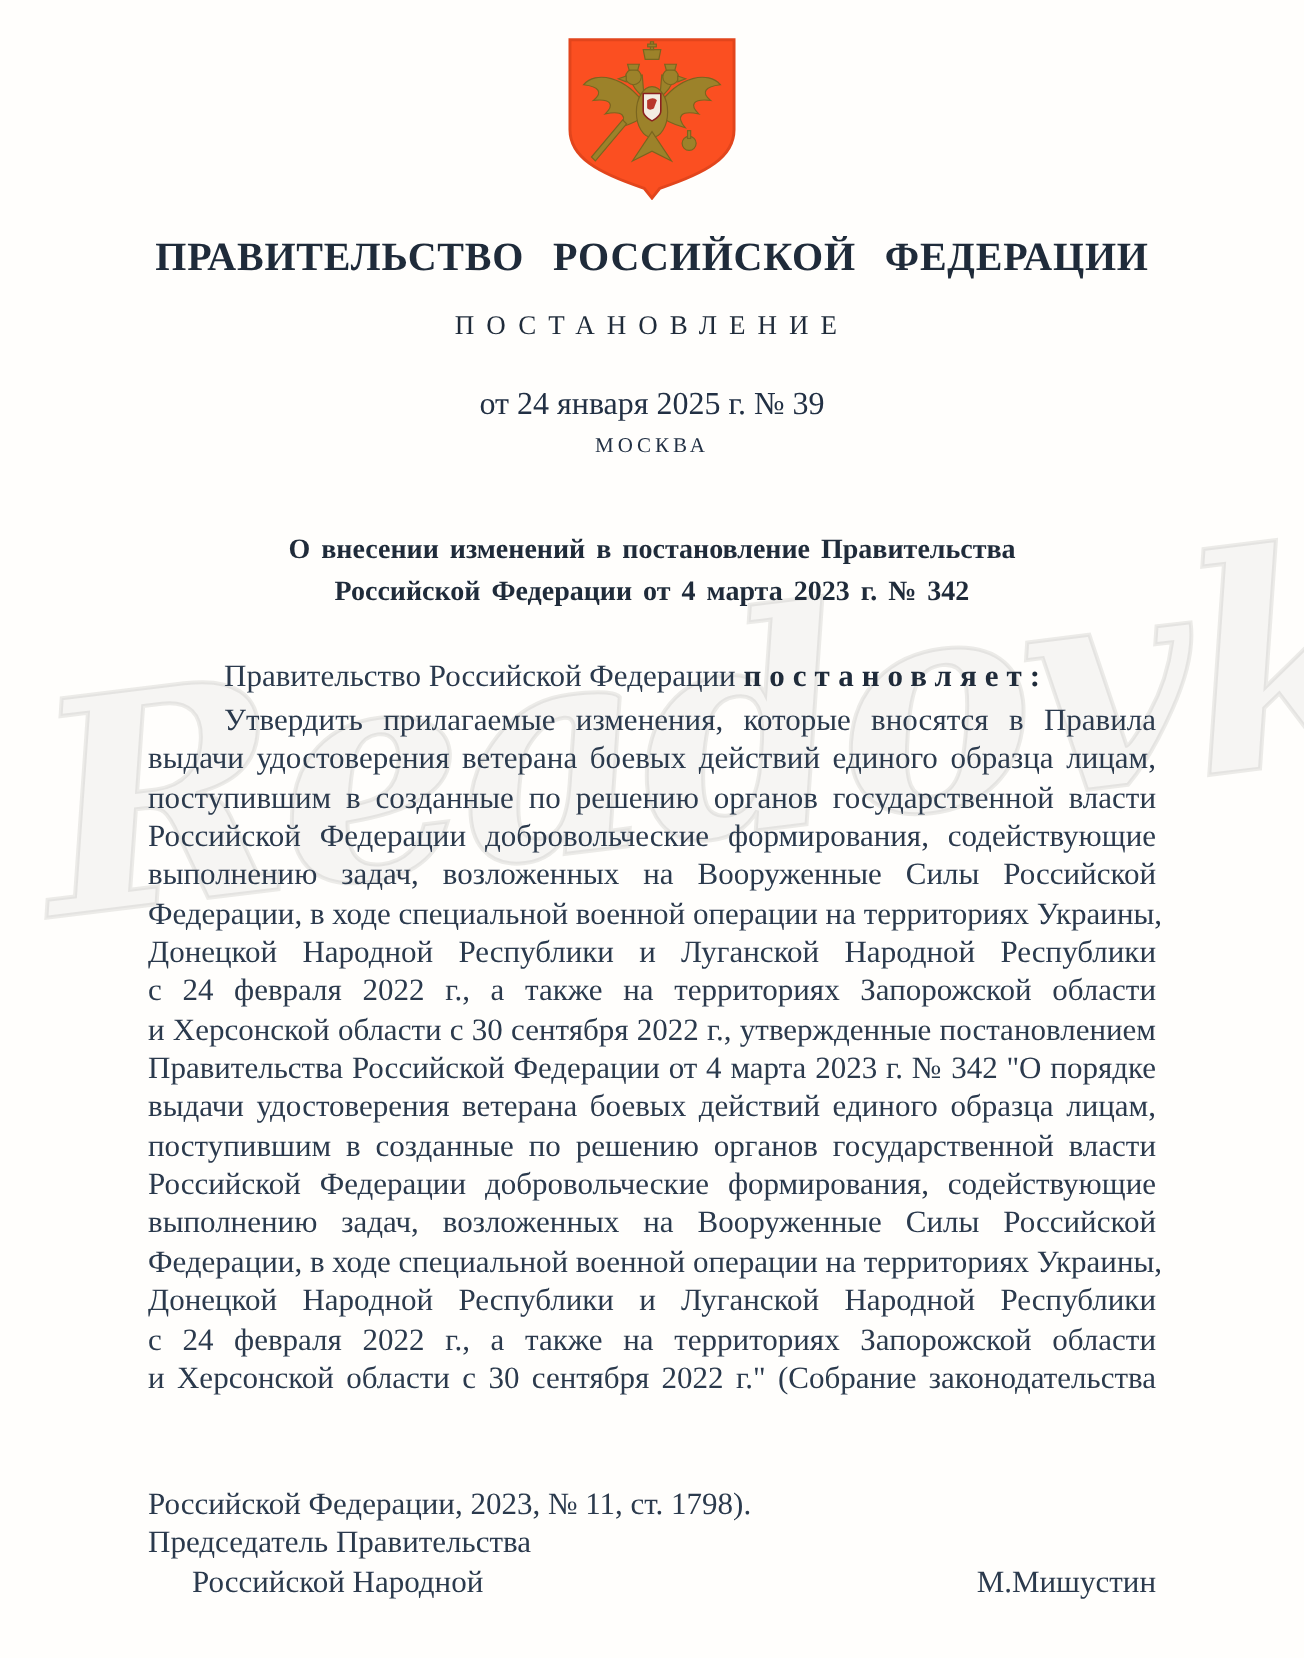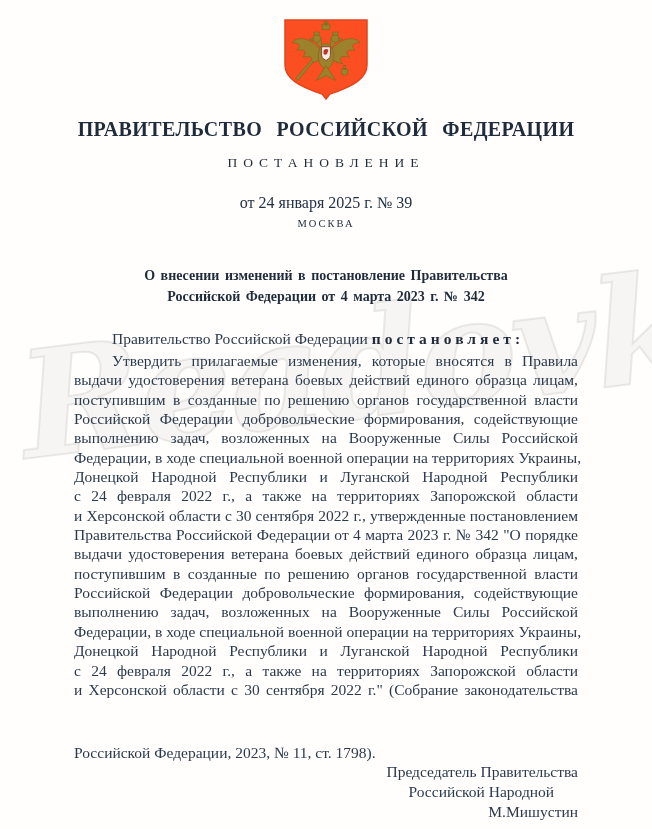--- a/index.html
+++ b/index.html
@@ -45,21 +45,21 @@
     font-size:15.5px;line-height:19.35px;height:19.35px;
     text-align:justify;text-align-last:justify;
     white-space:nowrap; 
   }
   .bline.first{text-indent:38px;}
   .bline.last{text-align:right;text-align-last:left;margin-top:44px;}
   
   .signature{
     position:absolute;left:74px;right:74px;top:762px;z-index:2;
     display:flex;justify-content:space-between;align-items:flex-end;
-    font-size:15.5px;line-height:20px;flex-direction:column;
+    font-size:15.5px;line-height:20px;
   }
   .post .l2{padding-left:22px;}
   .signer{padding-bottom:0px;}
 </style>
 </head>
 <body>
 
 <div class="page">
 
   <div class="watermark">Readovka</div>

